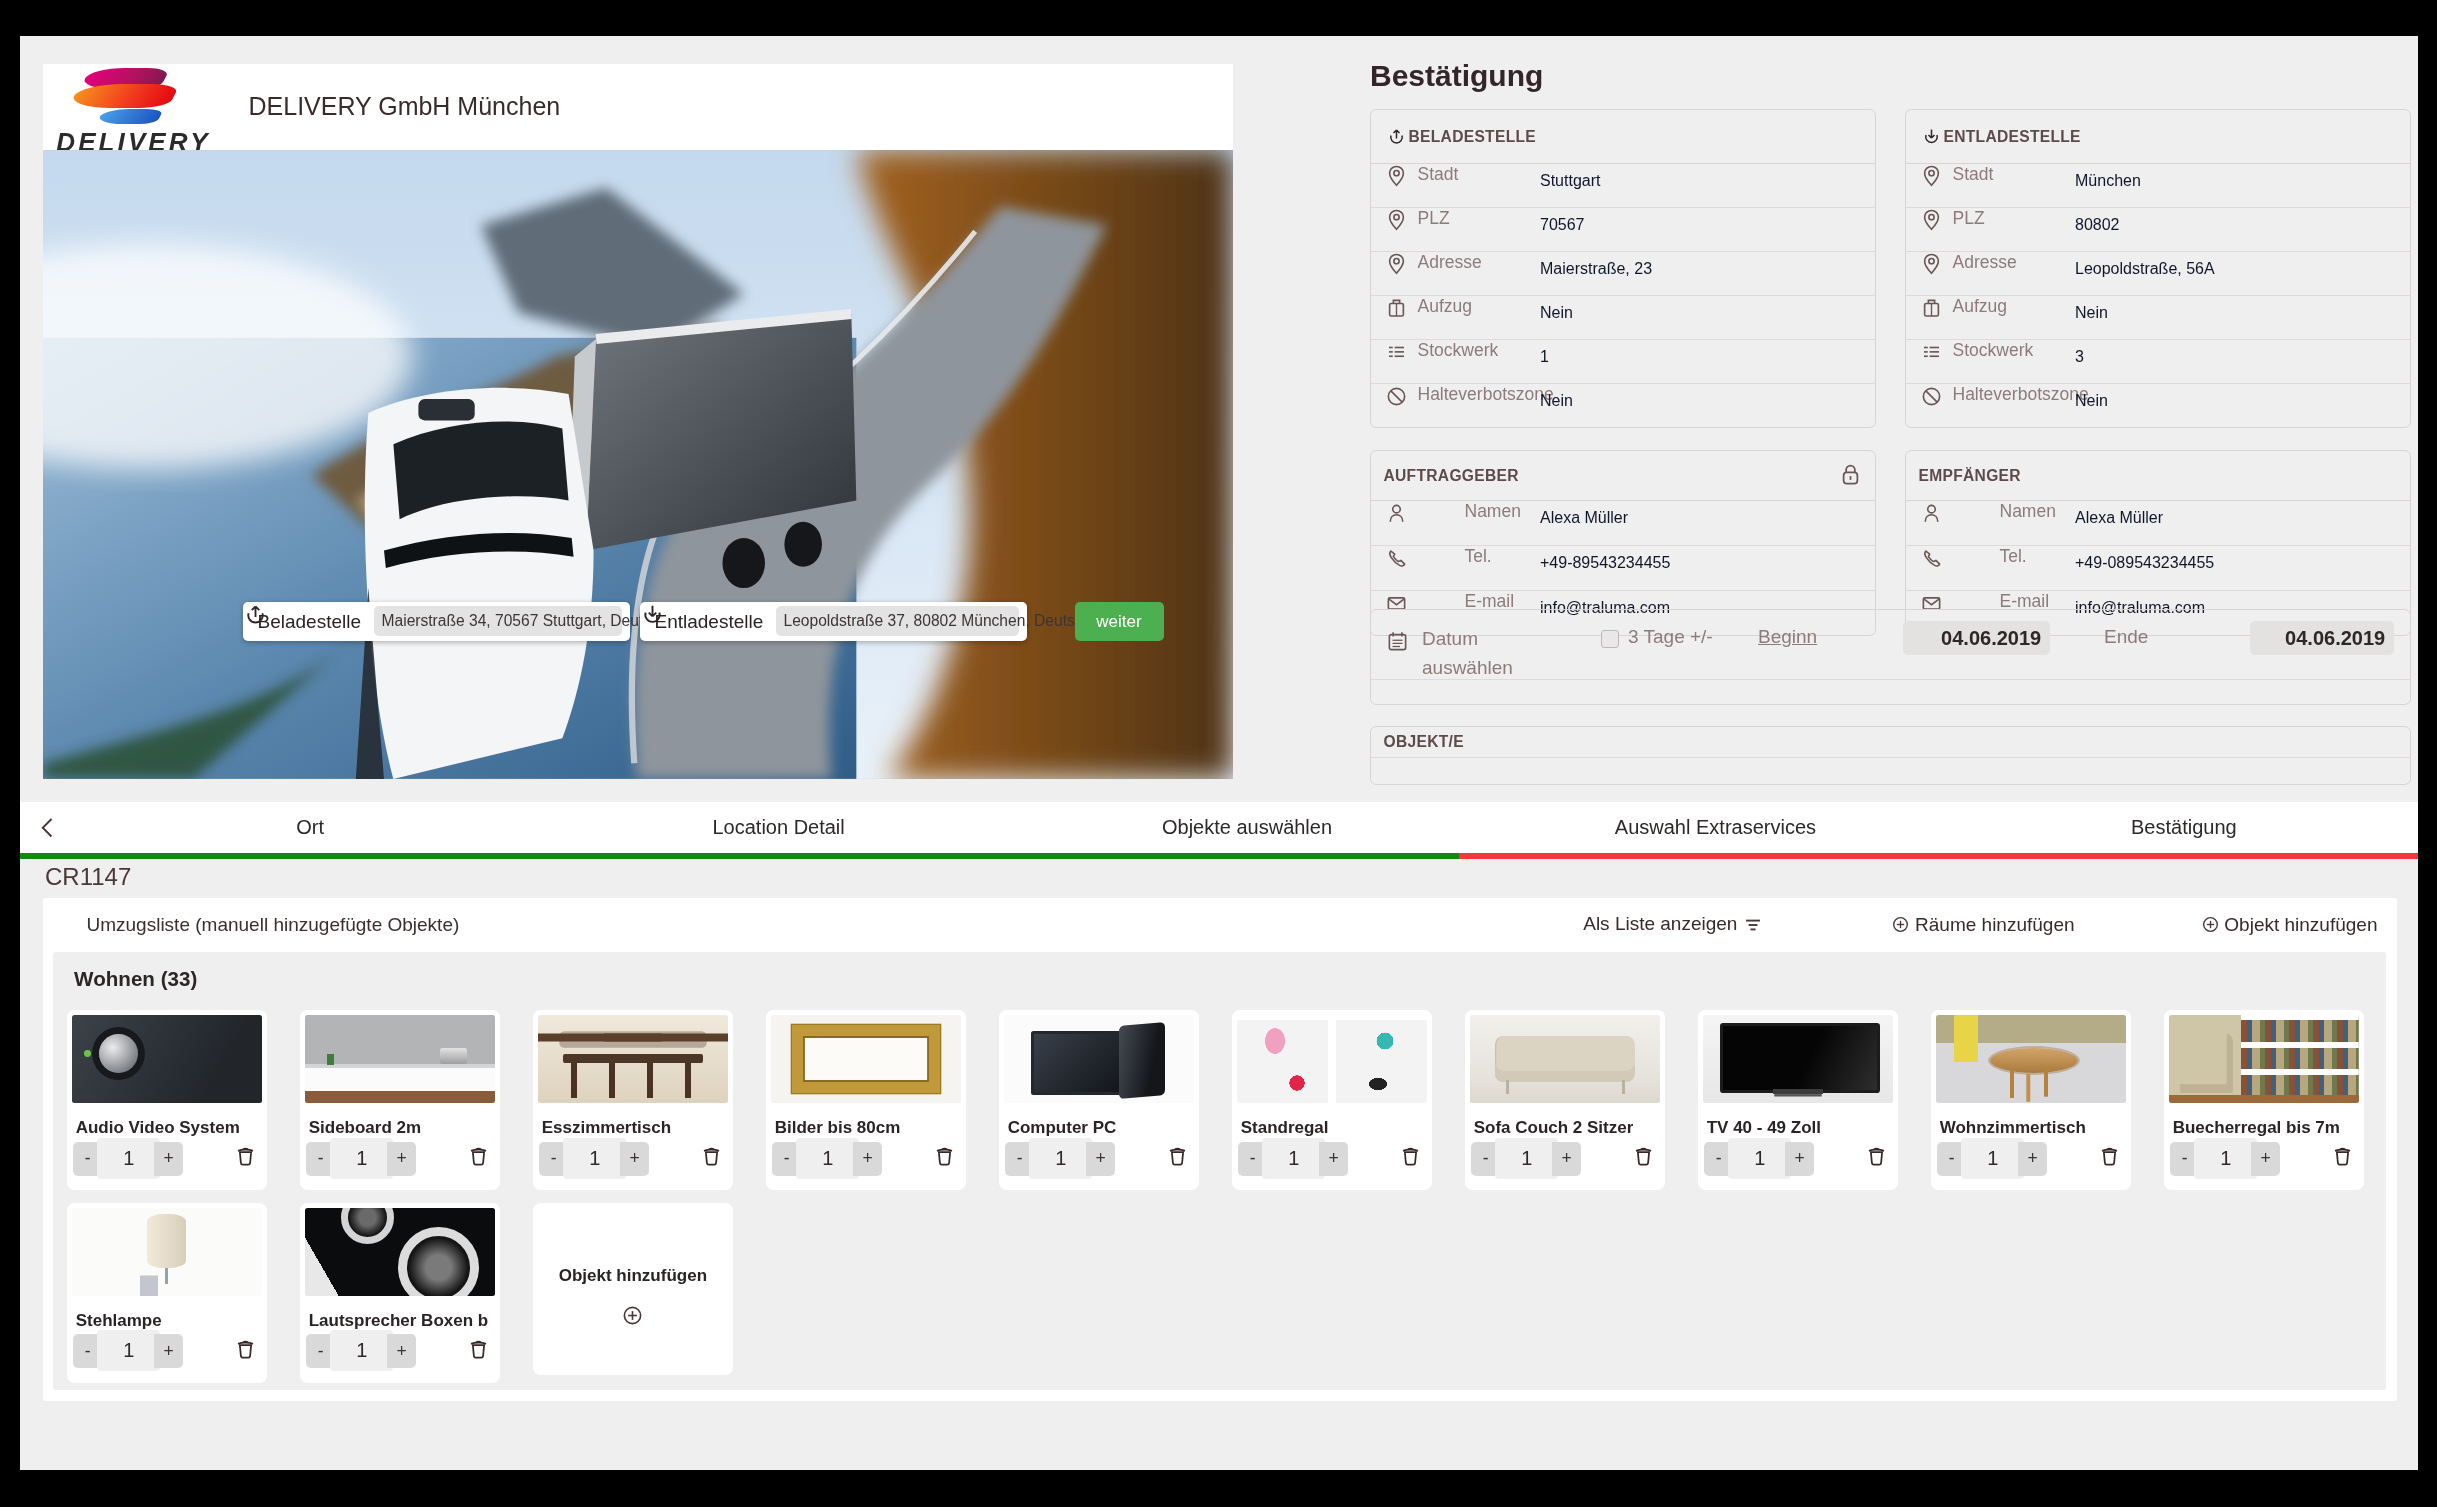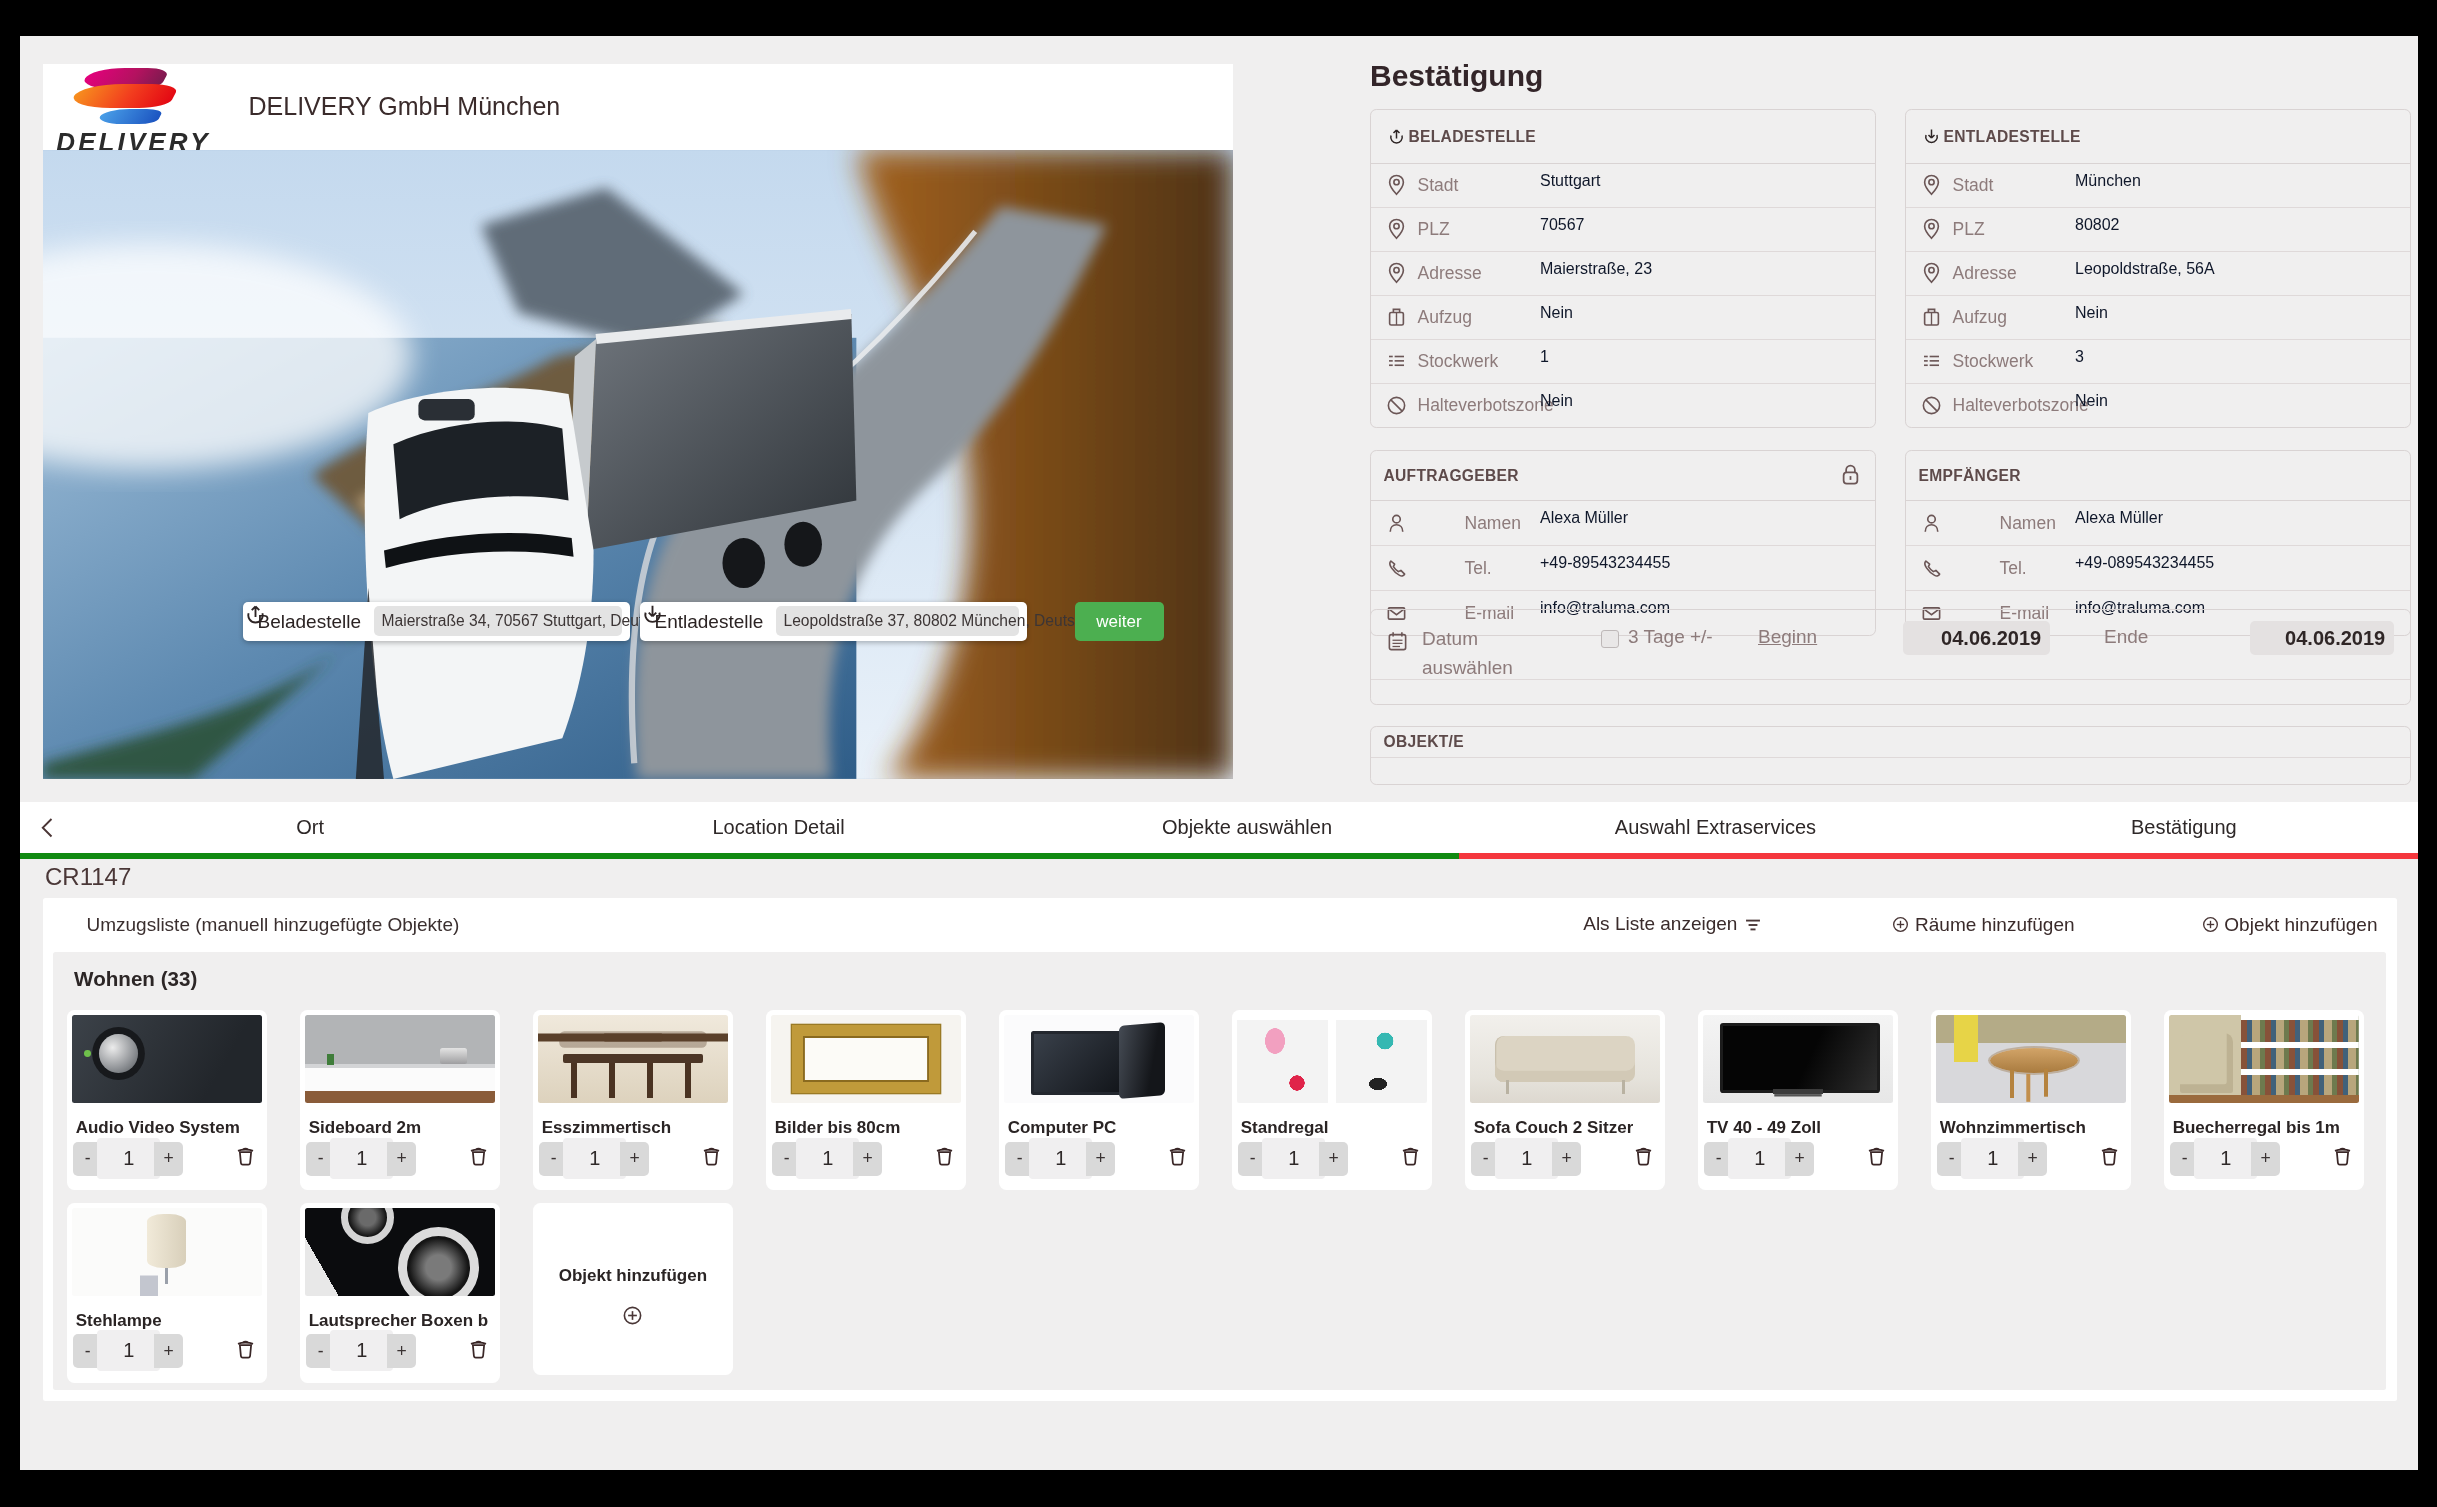--- a/index.html
+++ b/index.html
@@ -41,21 +41,21 @@
   .kbd-ico::before{content:"•••";position:absolute;left:0;right:0;top:-2.5px;text-align:center;color:#fff;font-size:13.8px;letter-spacing:0.6px;}
   .weiter-btn{position:absolute;left:1032px;top:0;width:89px;height:39px;background:var(--btn-green,#4caf50);
               color:#fff;font-size:17px;border:none;border-radius:5px;display:flex;align-items:center;justify-content:center;}
 
   
   .confirm-title{position:absolute;left:1350px;top:22.5px;font-size:30px;font-weight:bold;color:#332529;}
   .panel{position:absolute;border:1.3px solid #d9d3d3;border-radius:6.3px;background:transparent;}
   .p-head{display:flex;align-items:center;height:53px;border-bottom:1.3px solid #d9d3d3;padding:0 12.5px;}
   .p-head-label{font-size:15.6px;font-weight:bold;letter-spacing:0.3px;color:#5d4a4a;}
   .p-head .spacer{flex:1;}
-  .prow{display:flex;align-items:center;border-bottom:1.3px solid #dfd9d9;padding:0 12.5px;position:relative;}
+  .prow{display:flex;align-items:flex-start;border-bottom:1.3px solid #dfd9d9;padding:0 12.5px;position:relative;}
   .prow:last-child{border-bottom:none;}
   .prow .ic{flex:0 0 34px;display:flex;align-items:center;}
   .plabel{font-size:17.5px;color:#8d7b7b;}
   .pvalue{position:absolute;left:169px;top:7.5px;font-size:16px;color:#0f172a;}
   .panel-a{left:1350px;top:73px;width:504px;}
   .panel-b{left:1885px;top:73px;width:504px;}
   .panel-a .prow,.panel-b .prow{height:43px;}
   .panel-c{left:1350px;top:414px;width:504px;}
   .panel-d{left:1885px;top:414px;width:504px;}
   .panel-c .p-head,.panel-d .p-head{height:49px;}
@@ -778,21 +778,21 @@
       <button class="trash">
         <svg width="25" height="25" viewBox="0 0 40 40">
                     <use href="#i-trash"></use>
                   </svg>
       </button>
     </div>
   </div>
 
   <div class="card">
     <div class="thumb t-buch"></div>
-    <div class="card-title">Buecherregal bis 1m</div>
+    <div class="card-title">Buecherregal bis 7m</div>
     <div class="card-foot">
       <div class="stepper">
         <button class="step-btn minus">-</button>
         <div class="qty">1</div>
         <button class="step-btn plus">+</button>
       </div>
       <button class="trash">
         <svg width="25" height="25" viewBox="0 0 40 40">
                     <use href="#i-trash"></use>
                   </svg>

